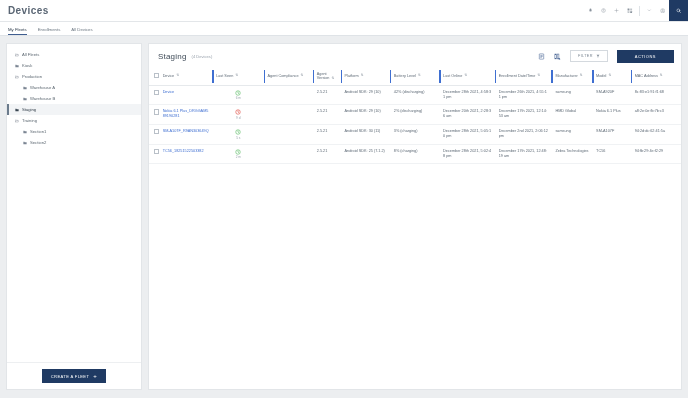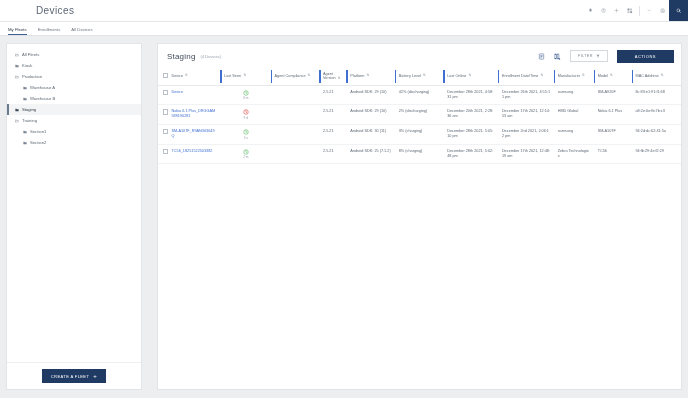--- a/index.html
+++ b/index.html
@@ -7,35 +7,35 @@
     width:688px;height:398px;overflow:hidden;
     font-family:"Liberation Sans", sans-serif;
     font-size:4.6px;
     color:#43505c;
     background:#eceef0;
   }
   .app{width:688px;height:398px;display:flex;flex-direction:column;background:#eceef0;}
 
   
   .topbar{height:21px;background:#ffffff;display:flex;align-items:center;border-bottom:1px solid #e3e6e9;position:relative;flex:0 0 auto;}
-  .brand{padding-left:19px;font-size:10px;color:#5a6674;letter-spacing:.4px;font-weight:400;margin-left:17px;}
+  .brand{padding-left:8px;font-size:10px;color:#5a6674;letter-spacing:.4px;font-weight:700;}
   .topbar-right{margin-left:auto;display:flex;align-items:center;height:21px;}
   .ticon{width:13px;height:21px;display:flex;align-items:center;justify-content:center;color:#8a939d;}
   .ticon svg{display:block;}
   .tdivider{width:1px;height:10px;background:#dfe3e7;margin:0 3px;}
   .searchbtn{width:19px;height:21px;background:#1f3a63;display:flex;align-items:center;justify-content:center;color:#ffffff;}
 
   
   .tabbar{height:13px;background:#ffffff;display:flex;align-items:flex-end;padding-left:4px;border-bottom:1px solid #dfe3e7;flex:0 0 auto;}
   .tab{font-size:4.3px;color:#6b7681;padding:0 7px 3px 4px;position:relative;white-space:nowrap;}
   .tab.active{color:#2b3a4a;}
   .tab.active:after{content:"";position:absolute;left:4px;right:7px;bottom:0;height:1px;background:#3f5d8f;}
 
   
-  .content{flex:1 1 auto;display:flex;padding:7px 6px 8px 6px;gap:15px;min-height:0;}
+  .content{flex:1 1 auto;display:flex;padding:7px 6px 8px 6px;gap:6px;min-height:0;}
 
   
   .sidebar{width:134px;background:#ffffff;border:1px solid #e2e5e8;display:flex;flex-direction:column;flex:0 0 auto;}
   .tree{flex:1 1 auto;padding-top:5px;overflow:hidden;}
   .tnode{display:flex;align-items:center;height:11px;padding-left:8px;font-size:4.2px;color:#5c6771;white-space:nowrap;position:relative;}
   .tnode.sel{background:#f2f4f6;color:#2f3b47;}
   .tnode.sel:before{content:"";position:absolute;left:0;top:0;bottom:0;width:1.5px;background:#6b7b8c;}
   .tnode .ic{width:7px;display:flex;align-items:center;justify-content:flex-start;color:#7b8593;}
   .tnode.sel .ic{color:#3a4652;}
   .d1{padding-left:8px;}

